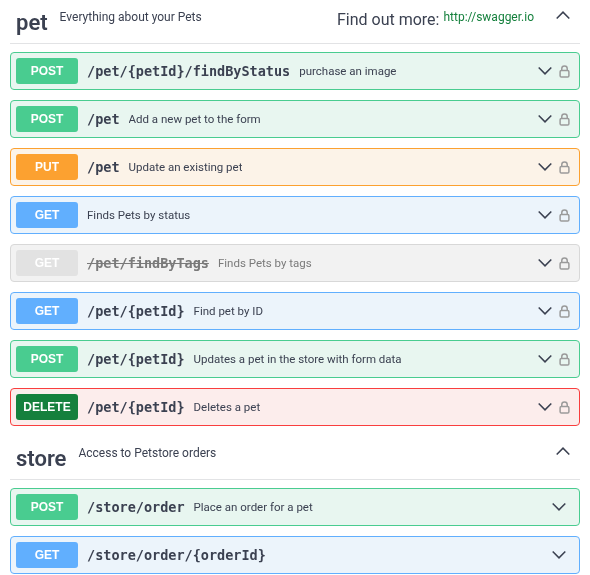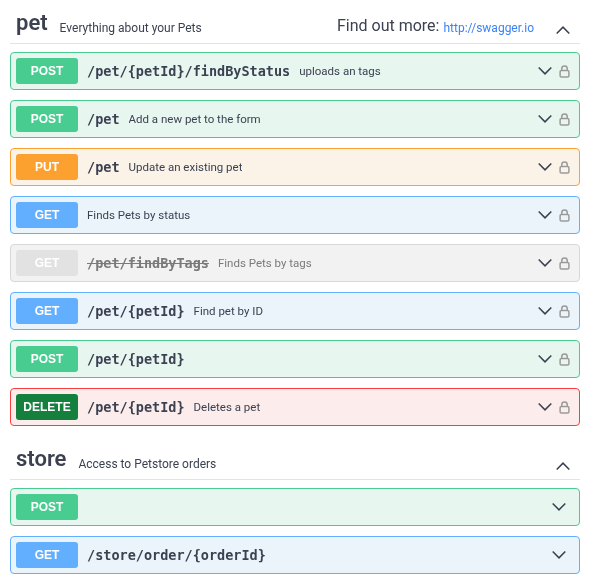--- a/index.html
+++ b/index.html
@@ -7,21 +7,21 @@
     font-family: -apple-system, BlinkMacSystemFont, "Segoe UI", Roboto, sans-serif;
     background: #fff;
     color: #3b4151;
     width: 590px;
     padding: 0 10px;
     font-size: 13px;
   }
   .tag-section { margin-bottom: 4px; }
   .tag-header {
     display: flex;
-    align-items: flex-end;
+    align-items: flex-start;
     padding: 10px 8px 8px 6px;
     cursor: pointer;
     border-bottom: 1px solid rgba(59,65,81,0.15);
   }
   .tag-name {
     font-size: 22px;
     font-weight: 600;
     color: #3b4151;
     margin-right: 12px;
   }
@@ -31,21 +31,21 @@
     flex-shrink: 0;
   }
   .tag-spacer { flex: 1; }
   .tag-link-label {
     font-size: 16px;
     color: #3b4151;
     margin-right: 4px;
   }
   .tag-link {
     font-size: 12px;
-    color: #3b82f6;
+    color: #15803d;
     text-decoration: none;
   }
   .collapse-chevron {
     margin-left: 20px;
     width: 18px;
     display: flex;
     align-items: center;
     justify-content: center;
   }
   .op-list { padding-top: 8px; }
@@ -121,21 +121,21 @@
         <span class="collapse-chevron">
           <svg width="14" height="10" viewBox="0 0 20 12" style="transform:rotate(180deg)">
             <path d="M1 1 L10 10 L19 1" fill="none" stroke="#3b4151" stroke-width="2.2"></path>
           </svg>
         </span>
       </div>
       <div class="op-list">
         <div class="opblock post">
           <span class="method-badge">POST</span>
           <span class="op-path">/pet/{petId}/findByStatus</span>
-          <span class="op-summary">uploads an tags</span>
+          <span class="op-summary">purchase an image</span>
           <span class="op-spacer"></span>
           <span class="op-chevron">
             <svg width="14" height="10" viewBox="0 0 20 12" style="transform:rotate(0deg)">
               <path d="M1 1 L10 10 L19 1" fill="none" stroke="#3b4151" stroke-width="2.2"></path>
             </svg>
           </span>
           <span class="op-lock">
             <svg width="11" height="13" viewBox="0 0 12 14">
               <path d="M3 6 V4 a3 3 0 0 1 6 0 V6" fill="none" stroke="#9a9a9a" stroke-width="1.6"></path>
               <rect x="1.2" y="6" width="9.6" height="7" rx="1.4" fill="none" stroke="#9a9a9a" stroke-width="1.6"></rect>
@@ -222,20 +222,21 @@
           <span class="op-lock">
             <svg width="11" height="13" viewBox="0 0 12 14">
               <path d="M3 6 V4 a3 3 0 0 1 6 0 V6" fill="none" stroke="#9a9a9a" stroke-width="1.6"></path>
               <rect x="1.2" y="6" width="9.6" height="7" rx="1.4" fill="none" stroke="#9a9a9a" stroke-width="1.6"></rect>
             </svg>
           </span>
         </div>
         <div class="opblock post">
           <span class="method-badge">POST</span>
           <span class="op-path">/pet/{petId}</span>
+          <span class="op-summary">Updates a pet in the store with form data</span>
           <span class="op-spacer"></span>
           <span class="op-chevron">
             <svg width="14" height="10" viewBox="0 0 20 12" style="transform:rotate(0deg)">
               <path d="M1 1 L10 10 L19 1" fill="none" stroke="#3b4151" stroke-width="2.2"></path>
             </svg>
           </span>
           <span class="op-lock">
             <svg width="11" height="13" viewBox="0 0 12 14">
               <path d="M3 6 V4 a3 3 0 0 1 6 0 V6" fill="none" stroke="#9a9a9a" stroke-width="1.6"></path>
               <rect x="1.2" y="6" width="9.6" height="7" rx="1.4" fill="none" stroke="#9a9a9a" stroke-width="1.6"></rect>
@@ -268,20 +269,22 @@
         <span class="tag-spacer"></span>
         <span class="collapse-chevron">
           <svg width="14" height="10" viewBox="0 0 20 12" style="transform:rotate(180deg)">
             <path d="M1 1 L10 10 L19 1" fill="none" stroke="#3b4151" stroke-width="2.2"></path>
           </svg>
         </span>
       </div>
       <div class="op-list">
         <div class="opblock post">
           <span class="method-badge">POST</span>
+          <span class="op-path">/store/order</span>
+          <span class="op-summary">Place an order for a pet</span>
           <span class="op-spacer"></span>
           <span class="op-chevron">
             <svg width="14" height="10" viewBox="0 0 20 12" style="transform:rotate(0deg)">
               <path d="M1 1 L10 10 L19 1" fill="none" stroke="#3b4151" stroke-width="2.2"></path>
             </svg>
           </span>
         </div>
         <div class="opblock get">
           <span class="method-badge">GET</span>
           <span class="op-path">/store/order/{orderId}</span>

